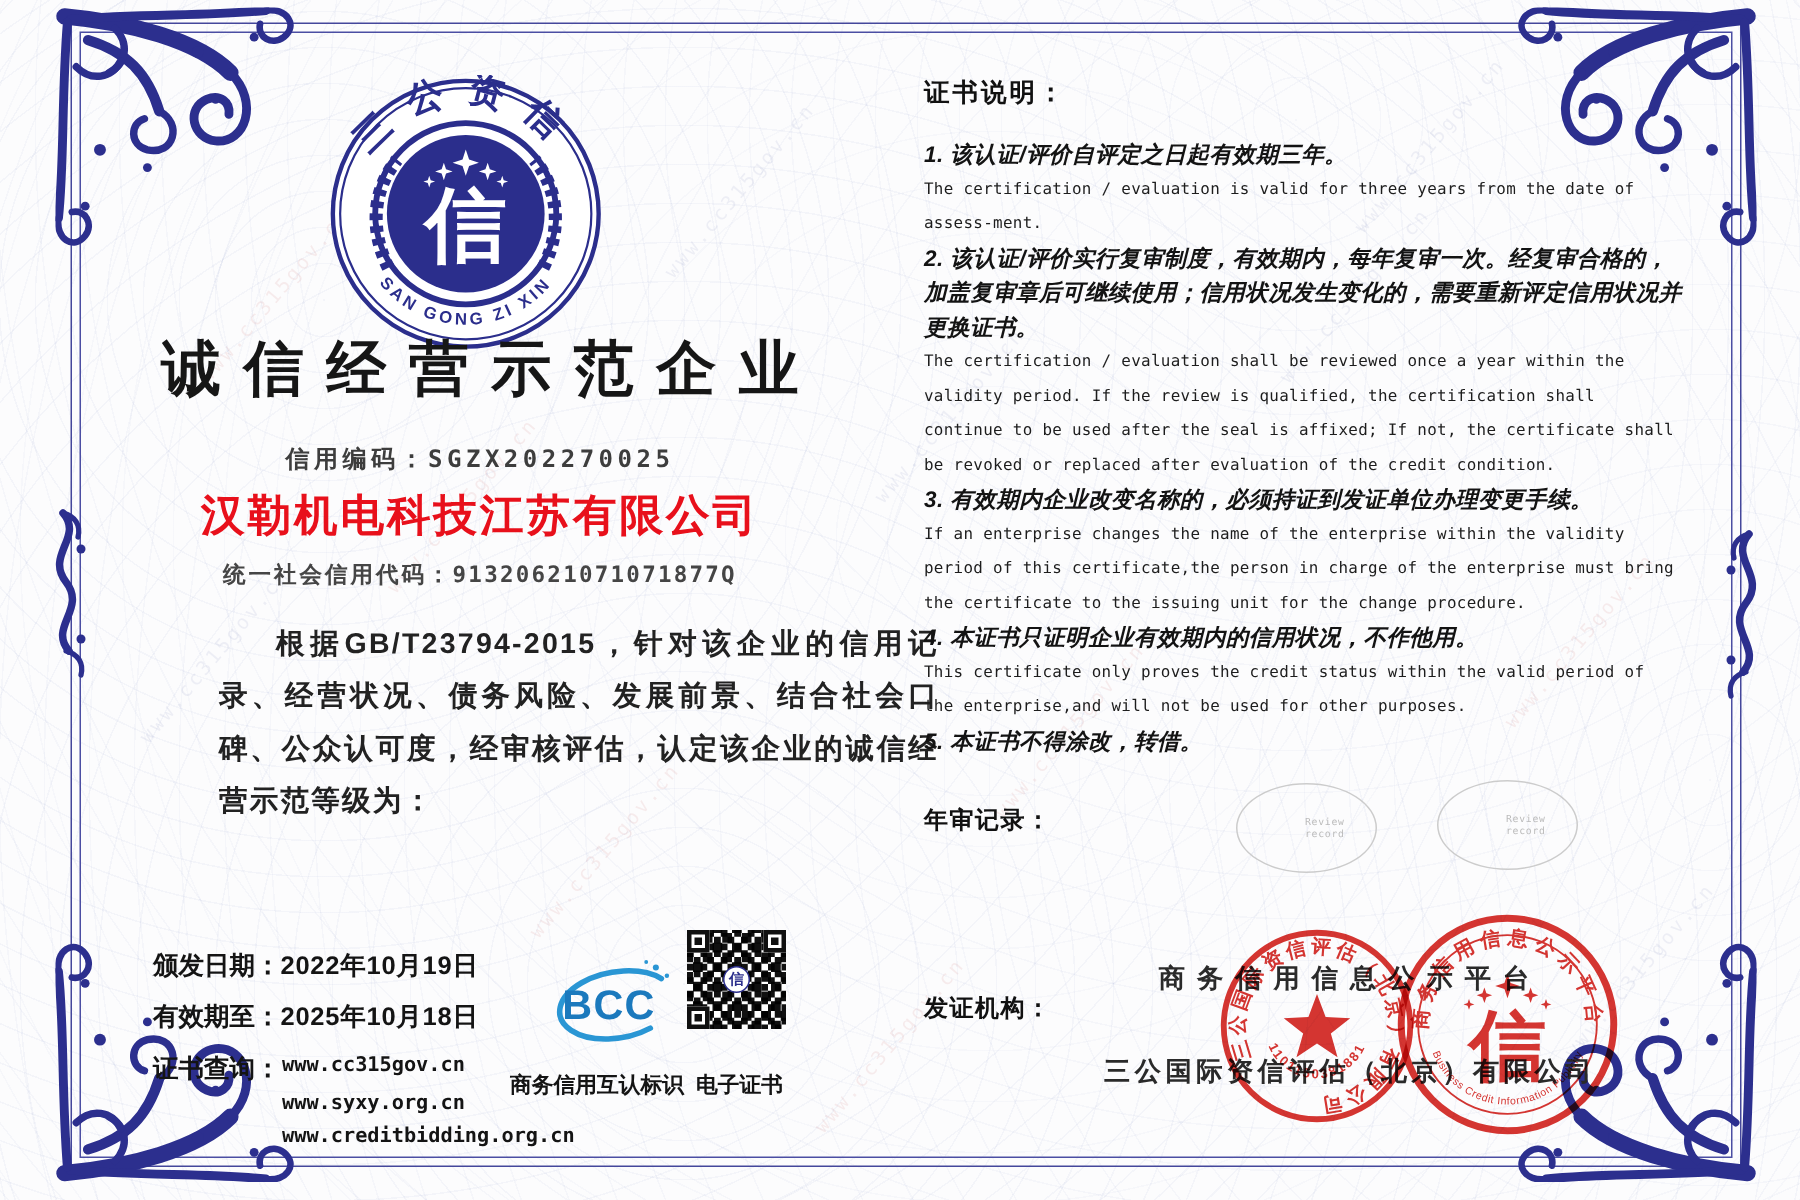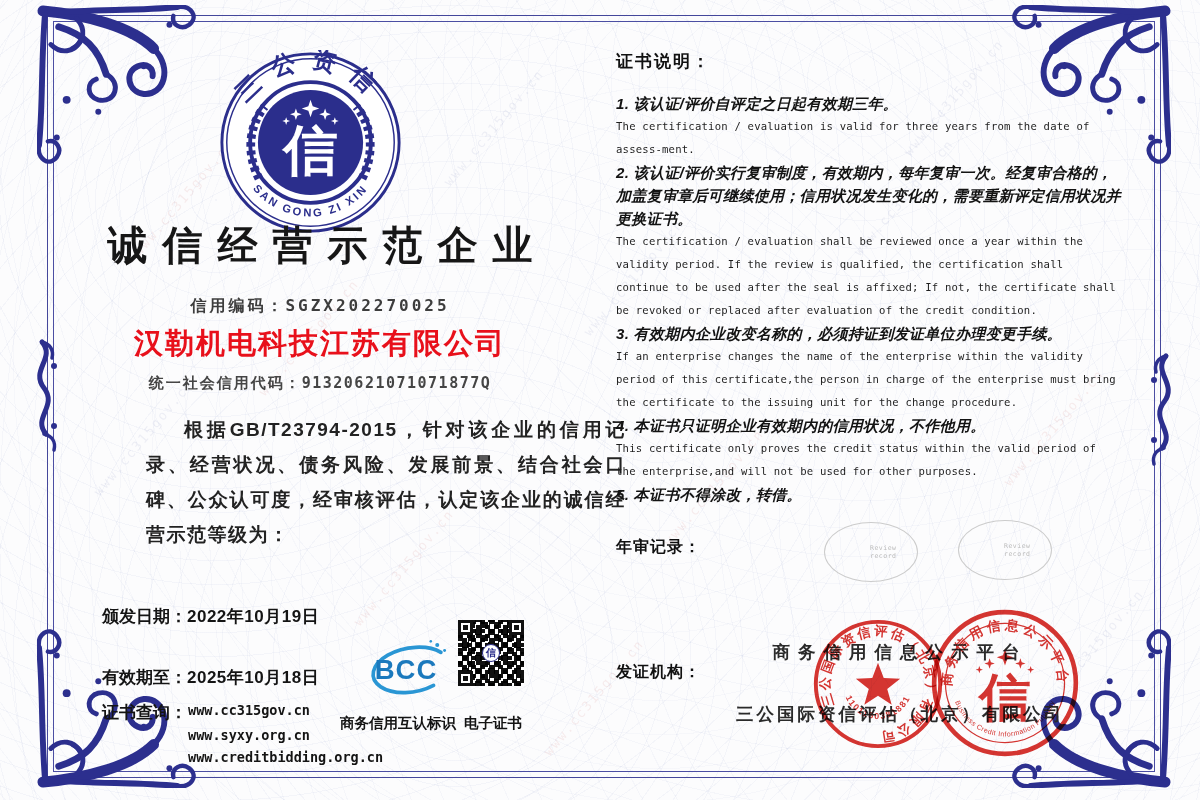--- a/index.html
+++ b/index.html
@@ -254,21 +254,21 @@
 
   <div class="company">汉勒机电科技江苏有限公司</div>
 
   <div class="uscc">
     <span>统一社会信用代码：</span><span class="val">91320621071071877Q</span>
   </div>
 
   <div class="statement">根据GB/T23794-2015，针对该企业的信用记录、经营状况、债务风险、发展前景、结合社会口碑、公众认可度，经审核评估，认定该企业的诚信经营示范等级为：</div>
 
 
-  <div class="drow" style="top:605px;">
+  <div class="drow" style="top:632px;">
     <span>颁发日期：</span><span class="dval">2022年10月19日</span>
   </div>
   <div class="drow" style="top:666px;">
     <span>有效期至：</span><span class="dval">2025年10月18日</span>
   </div>
   <div class="drow" style="top:701px;">
     <span>证书查询：</span>
   </div>
   <span class="url" style="left:188px;top:702px;">www.cc315gov.cn</span>
   <span class="url" style="left:188px;top:727px;">www.syxy.org.cn</span>

